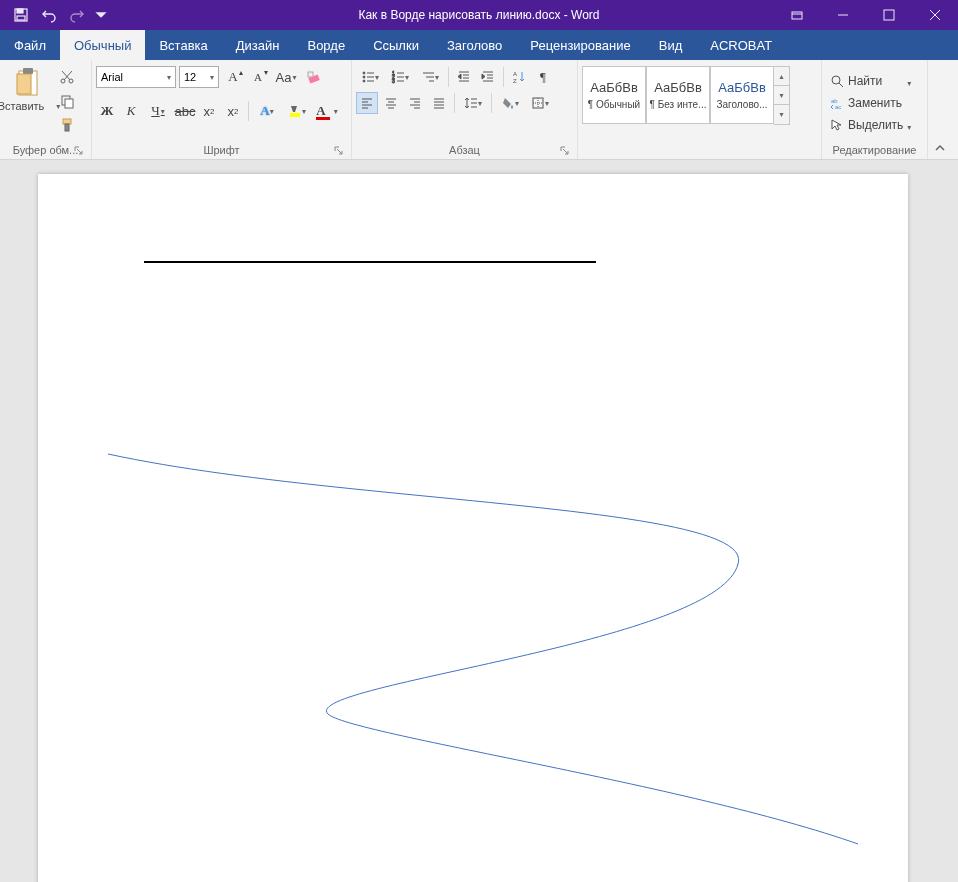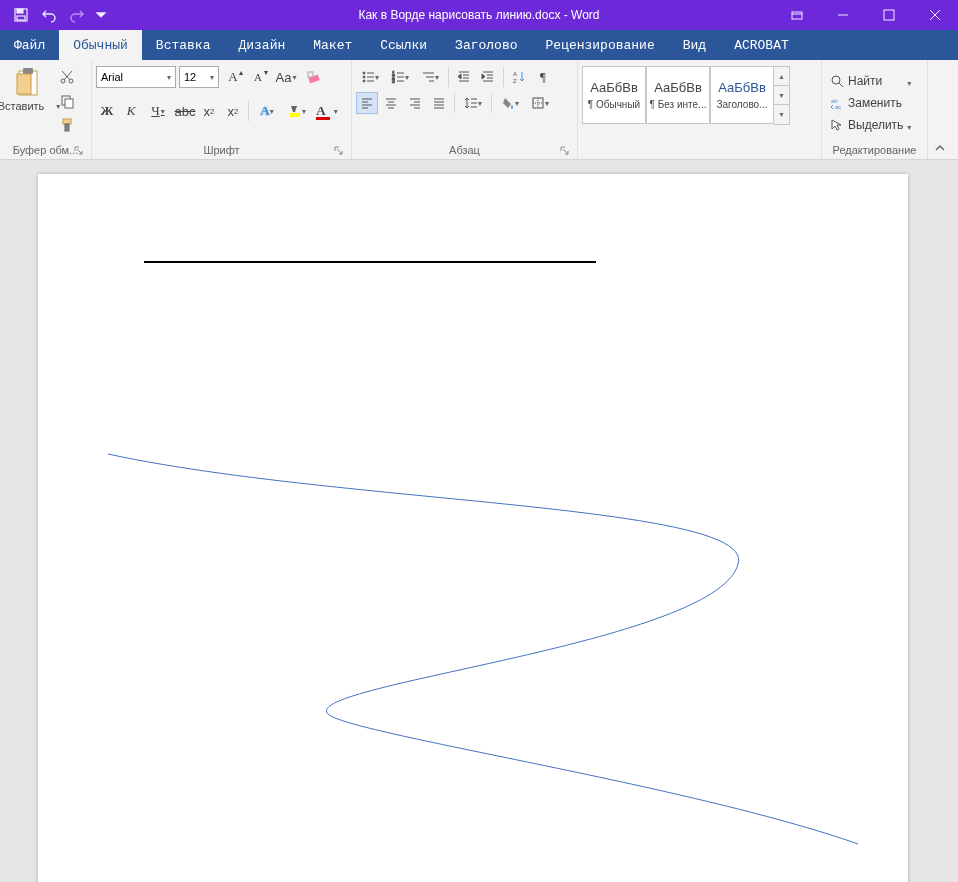--- a/index.html
+++ b/index.html
@@ -1,30 +1,30 @@
 <!DOCTYPE html>
 <html><head>
 <meta charset="utf-8">
 <style>
 * { box-sizing: border-box; margin: 0; padding: 0; font-family: "Segoe UI", Tahoma, sans-serif; }
 body { width: 958px; height: 882px; background: #e6e6e6; overflow: hidden; user-select: none; }
 
 
-.titlebar { height: 30px; background: #6d28d9; display: flex; align-items: center; color: #fff; font-size: 12px; position: relative; }
+.titlebar { height: 30px; background: #4c1d95; display: flex; align-items: center; color: #fff; font-size: 12px; position: relative; }
 .qat { display: flex; align-items: center; gap: 6px; padding-left: 10px; }
 .qat-item { width: 22px; height: 22px; display: flex; align-items: center; justify-content: center; opacity: 0.9; }
 .qat-item svg { width: 16px; height: 16px; }
 .title-center { position: absolute; left: 0; right: 0; text-align: center; pointer-events: none; }
 .winbtns { margin-left: auto; display: flex; }
 .winbtn { width: 46px; height: 30px; display: flex; align-items: center; justify-content: center; opacity: 0.9; }
 .winbtn svg { width: 12px; height: 12px; }
 
 
 .tabs { height: 30px; background: #2b579a; display: flex; align-items: stretch; color: #fff; font-size: 13px; }
-.tab { padding: 0 14px; display: flex; align-items: center; cursor: pointer; font-family: Liberation Mono, monospace; }
+.tab { padding: 0 14px; display: flex; align-items: center; cursor: pointer; }
 .tab.active { background: #f3f3f3; color: #2b579a; }
 .tabs-right { margin-left: auto; display: flex; align-items: center; padding-right: 10px; gap: 12px; }
 .help { display: flex; align-items: center; gap: 4px; font-size: 12px; opacity: 0.95; }
 .help svg, .tabs-right svg { width: 16px; height: 16px; }
 
 
 .ribbon { height: 100px; background: #f3f3f3; border-bottom: 1px solid #d4d4d4; display: flex; }
 .group { border-right: 1px solid #e1e1e1; display: flex; flex-direction: column; padding: 2px 4px 0 4px; position: relative; }
 .group-body { flex: 1; display: flex; align-items: flex-start; }
 .group-label { font-size: 11px; color: #666; text-align: center; height: 18px; line-height: 16px; display: flex; align-items: center; justify-content: center; position: relative; }
@@ -132,21 +132,21 @@
         </svg>
     </div>
   </div>
 </div>
 
 <div class="tabs">
   <div class="tab">Файл</div>
   <div class="tab active">Обычный</div>
   <div class="tab">Вставка</div>
   <div class="tab">Дизайн</div>
-  <div class="tab">Макет</div>
+  <div class="tab">Ворде</div>
   <div class="tab">Ссылки</div>
   <div class="tab">Заголово</div>
   <div class="tab">Рецензирование</div>
   <div class="tab">Вид</div>
   <div class="tab">ACROBAT</div>
 </div>
 
 <div class="ribbon">
 
   <div class="group" style="width:92px">

